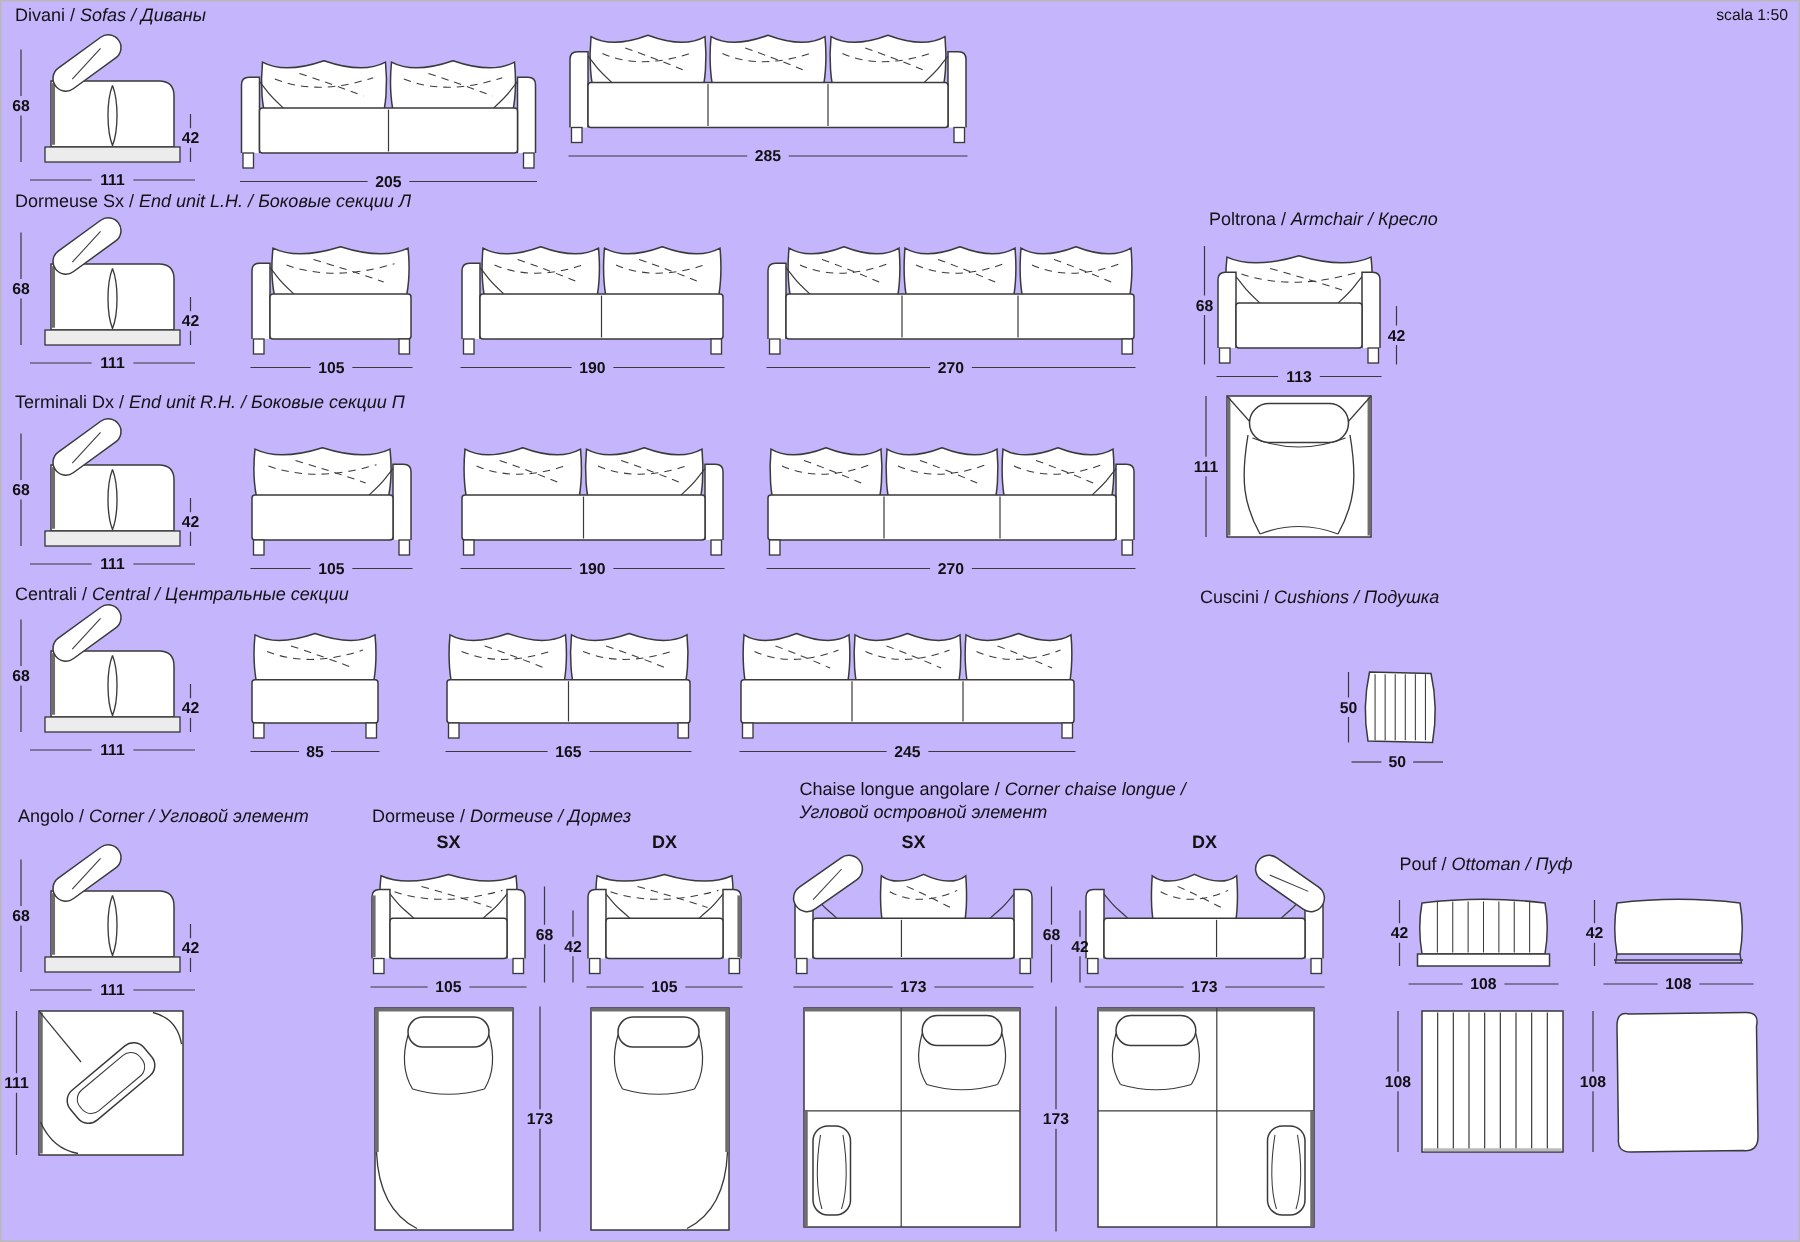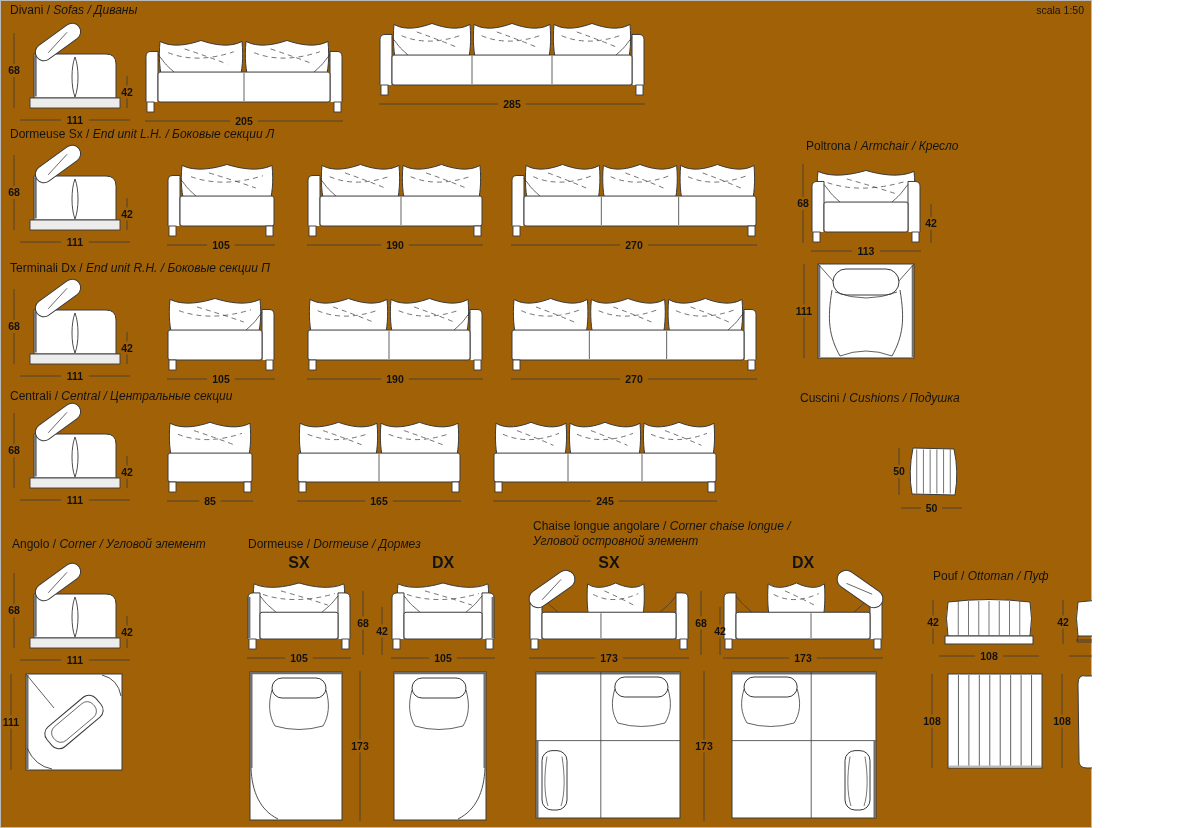--- a/index.html
+++ b/index.html
@@ -1,23 +1,23 @@
 <!DOCTYPE html>
 <html><head>
 <meta charset="utf-8">
 <style>
   *{margin:0;padding:0;box-sizing:border-box}
   html,body{background:#fff}
   body{font-family:"Liberation Sans",sans-serif;color:#111}
-  .sheet{position:relative;width:1092px;height:828px;background:#a16207;overflow:hidden;outline:1px solid #b9b9b9;outline-offset:-1px}
+  .sheet{position:relative;width:1200px;height:828px;background:#c4b5fd;overflow:hidden;outline:1px solid #b9b9b9;outline-offset:-1px}
   .t{position:absolute;font-size:12px;line-height:1.25;white-space:nowrap;color:#131313}
   .t i{font-style:italic}
   .t.wrap{white-space:normal}
   .scale{position:absolute;font-size:10.5px;color:#131313}
-  .lbl{position:absolute;font-size:16px;font-weight:bold;text-align:center;color:#131313}
+  .lbl{position:absolute;font-size:12px;font-weight:bold;text-align:center;color:#131313}
   .d{position:absolute}
   svg{display:block;overflow:visible}
 </style>
 </head>
 <body>
 
 <div class="sheet">
 
   <div class="t" style="left:10px;top:3px"><span>Divani / </span><i>Sofas / </i><i>Диваны</i></div>
   <div class="scale" style="right:8px;top:4px">scala 1:50</div>
@@ -36,21 +36,21 @@
         <line x1="8" y1="53" x2="8" y2="84" stroke="#3a3a3a" stroke-width="0.8"></line>
         <text x="8" y="50.1" text-anchor="middle" font-size="10.5" font-weight="bold" fill="#111" font-family="Liberation Sans,sans-serif">68</text>
         <line x1="121" y1="52" x2="121" y2="61.5" stroke="#3a3a3a" stroke-width="0.8"></line>
         <line x1="121" y1="74.5" x2="121" y2="84" stroke="#3a3a3a" stroke-width="0.8"></line>
         <text x="121" y="71.6" text-anchor="middle" font-size="10.5" font-weight="bold" fill="#111" font-family="Liberation Sans,sans-serif">42</text>
         <line x1="14" y1="96" x2="55.1" y2="96" stroke="#3a3a3a" stroke-width="0.8"></line>
         <line x1="82.9" y1="96" x2="124" y2="96" stroke="#3a3a3a" stroke-width="0.8"></line>
         <text x="69" y="99.6" text-anchor="middle" font-size="10.5" font-weight="bold" fill="#111" font-family="Liberation Sans,sans-serif">111</text>
       </svg>
     </div>
-  <div class="d" style="left:144px;top:26px;width:200px;height:98px">
+  <div class="d" style="left:159px;top:26px;width:200px;height:98px">
       <svg width="200" height="98" viewBox="0 0 200 98">
         <path d="M16,15.411999999999999 C28.299999999999997,22.0004 44.7,18.7062 57,14.470799999999999 C69.30000000000001,18.7062 85.7,22.0004 98,15.411999999999999 C99.64,31.883 98,46.001 95.53999999999999,53.059999999999995 L18.46,53.059999999999995 C16,46.001 14.36,31.883 16,15.411999999999999 Z" fill="#fff" stroke="#3a3a3a" stroke-width="1"></path>
         <path d="M24.200000000000003,26.7064 Q52.9,38.0008 89.8,25.765199999999997" fill="none" stroke="#3a3a3a" stroke-width="0.7" stroke-dasharray="5 4"></path>
         <path d="M40.599999999999994,22.941599999999998 Q63.559999999999995,30.4712 83.24,38.0008" fill="none" stroke="#3a3a3a" stroke-width="0.7" stroke-dasharray="5 4"></path>
         <path d="M102,15.411999999999999 C114.3,22.0004 130.7,18.7062 143,14.470799999999999 C155.3,18.7062 171.7,22.0004 184,15.411999999999999 C185.64,31.883 184,46.001 181.54,53.059999999999995 L104.46,53.059999999999995 C102,46.001 100.36,31.883 102,15.411999999999999 Z" fill="#fff" stroke="#3a3a3a" stroke-width="1"></path>
         <path d="M110.2,26.7064 Q138.9,38.0008 175.8,25.765199999999997" fill="none" stroke="#3a3a3a" stroke-width="0.7" stroke-dasharray="5 4"></path>
         <path d="M126.6,22.941599999999998 Q149.56,30.4712 169.24,38.0008" fill="none" stroke="#3a3a3a" stroke-width="0.7" stroke-dasharray="5 4"></path>
         <path d="M2,76 L2,30.48 Q2,25.48 7,25.48 L14,25.48 L14,76" fill="#fff" stroke="#3a3a3a" stroke-width="1"></path>
         <path d="M14,28.48 C23,39.480000000000004 19,36.059999999999995 30,46.059999999999995" fill="none" stroke="#3a3a3a" stroke-width="0.8"></path>
         <path d="M198,76 L198,30.48 Q198,25.48 193,25.48 L186,25.48 L186,76" fill="#fff" stroke="#3a3a3a" stroke-width="1"></path>

